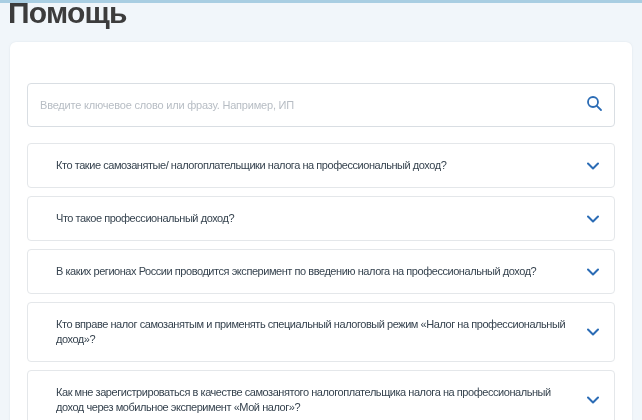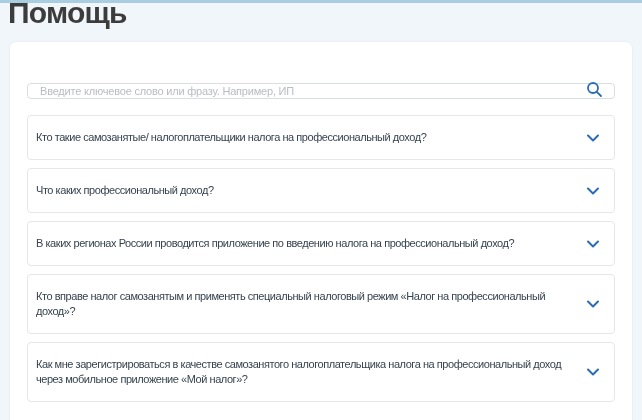--- a/index.html
+++ b/index.html
@@ -19,40 +19,40 @@
     height:410px; padding:23px 17px 0;
     box-shadow:0 0 2px rgba(120,140,160,0.18);
   }
 
   .kb-heading {
     font-size:17px; line-height:18px; font-weight:bold;
     color:#333333; letter-spacing:-0.3px;
   }
 
   .search-box {
-    margin-top:18px; height:16px; background:#ffffff;
+    margin-top:18px; height:44px; background:#ffffff;
     border:1px solid #d9dee3; border-radius:4px;
     display:flex; align-items:center;
   }
   .search-input {
     flex:1; border:none; outline:none; height:100%;
     padding:0 8px 0 12px; font-size:11px; color:#4a5560;
     font-family:inherit; letter-spacing:-0.2px; background:transparent;
   }
   .search-input::placeholder { color:#b7bdc4; }
   .search-btn {
     width:40px; height:100%; border:none; background:transparent;
     display:flex; align-items:center; justify-content:center; cursor:pointer;
   }
 
   .faq-list { margin-top:16px; }
   .faq-item {
     position:relative; background:#ffffff;
     border:1px solid #e4e7ea; border-radius:4px;
-    margin-bottom:8px; padding:14px 42px 14px 8px; cursor:pointer;
+    margin-bottom:8px; padding:14px 42px 14px 28px; cursor:pointer;
   }
   .faq-label {
     display:block; font-size:11px; line-height:15px;
     color:#36434f; letter-spacing:-0.45px;
   }
   .faq-chevron { position:absolute; right:15px; top:50%; margin-top:-4px; line-height:0; }
 </style>
 </head>
 <body>
 
@@ -80,48 +80,48 @@
   <div class="faq-item">
     <span class="faq-label">Кто такие самозанятые/ налогоплательщики налога на профессиональный доход?</span>
     <span class="faq-chevron">
       <svg width="12" height="8" viewBox="0 0 12 8">
         <path d="M1 1.5 L6 6.5 L11 1.5" stroke="#2b6cb5" stroke-width="2" fill="none" stroke-linecap="round" stroke-linejoin="round"></path>
       </svg>
     </span>
   </div>
 
   <div class="faq-item">
-    <span class="faq-label">Что каких профессиональный доход?</span>
+    <span class="faq-label">Что такое профессиональный доход?</span>
     <span class="faq-chevron">
       <svg width="12" height="8" viewBox="0 0 12 8">
         <path d="M1 1.5 L6 6.5 L11 1.5" stroke="#2b6cb5" stroke-width="2" fill="none" stroke-linecap="round" stroke-linejoin="round"></path>
       </svg>
     </span>
   </div>
 
   <div class="faq-item">
-    <span class="faq-label">В каких регионах России проводится приложение по введению налога на профессиональный доход?</span>
+    <span class="faq-label">В каких регионах России проводится эксперимент по введению налога на профессиональный доход?</span>
     <span class="faq-chevron">
       <svg width="12" height="8" viewBox="0 0 12 8">
         <path d="M1 1.5 L6 6.5 L11 1.5" stroke="#2b6cb5" stroke-width="2" fill="none" stroke-linecap="round" stroke-linejoin="round"></path>
       </svg>
     </span>
   </div>
 
   <div class="faq-item">
     <span class="faq-label">Кто вправе налог самозанятым и применять специальный налоговый режим «Налог на профессиональный доход»?</span>
     <span class="faq-chevron">
       <svg width="12" height="8" viewBox="0 0 12 8">
         <path d="M1 1.5 L6 6.5 L11 1.5" stroke="#2b6cb5" stroke-width="2" fill="none" stroke-linecap="round" stroke-linejoin="round"></path>
       </svg>
     </span>
   </div>
 
   <div class="faq-item">
-    <span class="faq-label">Как мне зарегистрироваться в качестве самозанятого налогоплательщика налога на профессиональный доход через мобильное приложение «Мой налог»?</span>
+    <span class="faq-label">Как мне зарегистрироваться в качестве самозанятого налогоплательщика налога на профессиональный доход через мобильное эксперимент «Мой налог»?</span>
     <span class="faq-chevron">
       <svg width="12" height="8" viewBox="0 0 12 8">
         <path d="M1 1.5 L6 6.5 L11 1.5" stroke="#2b6cb5" stroke-width="2" fill="none" stroke-linecap="round" stroke-linejoin="round"></path>
       </svg>
     </span>
   </div>
 
   </div>
 
 </div>

